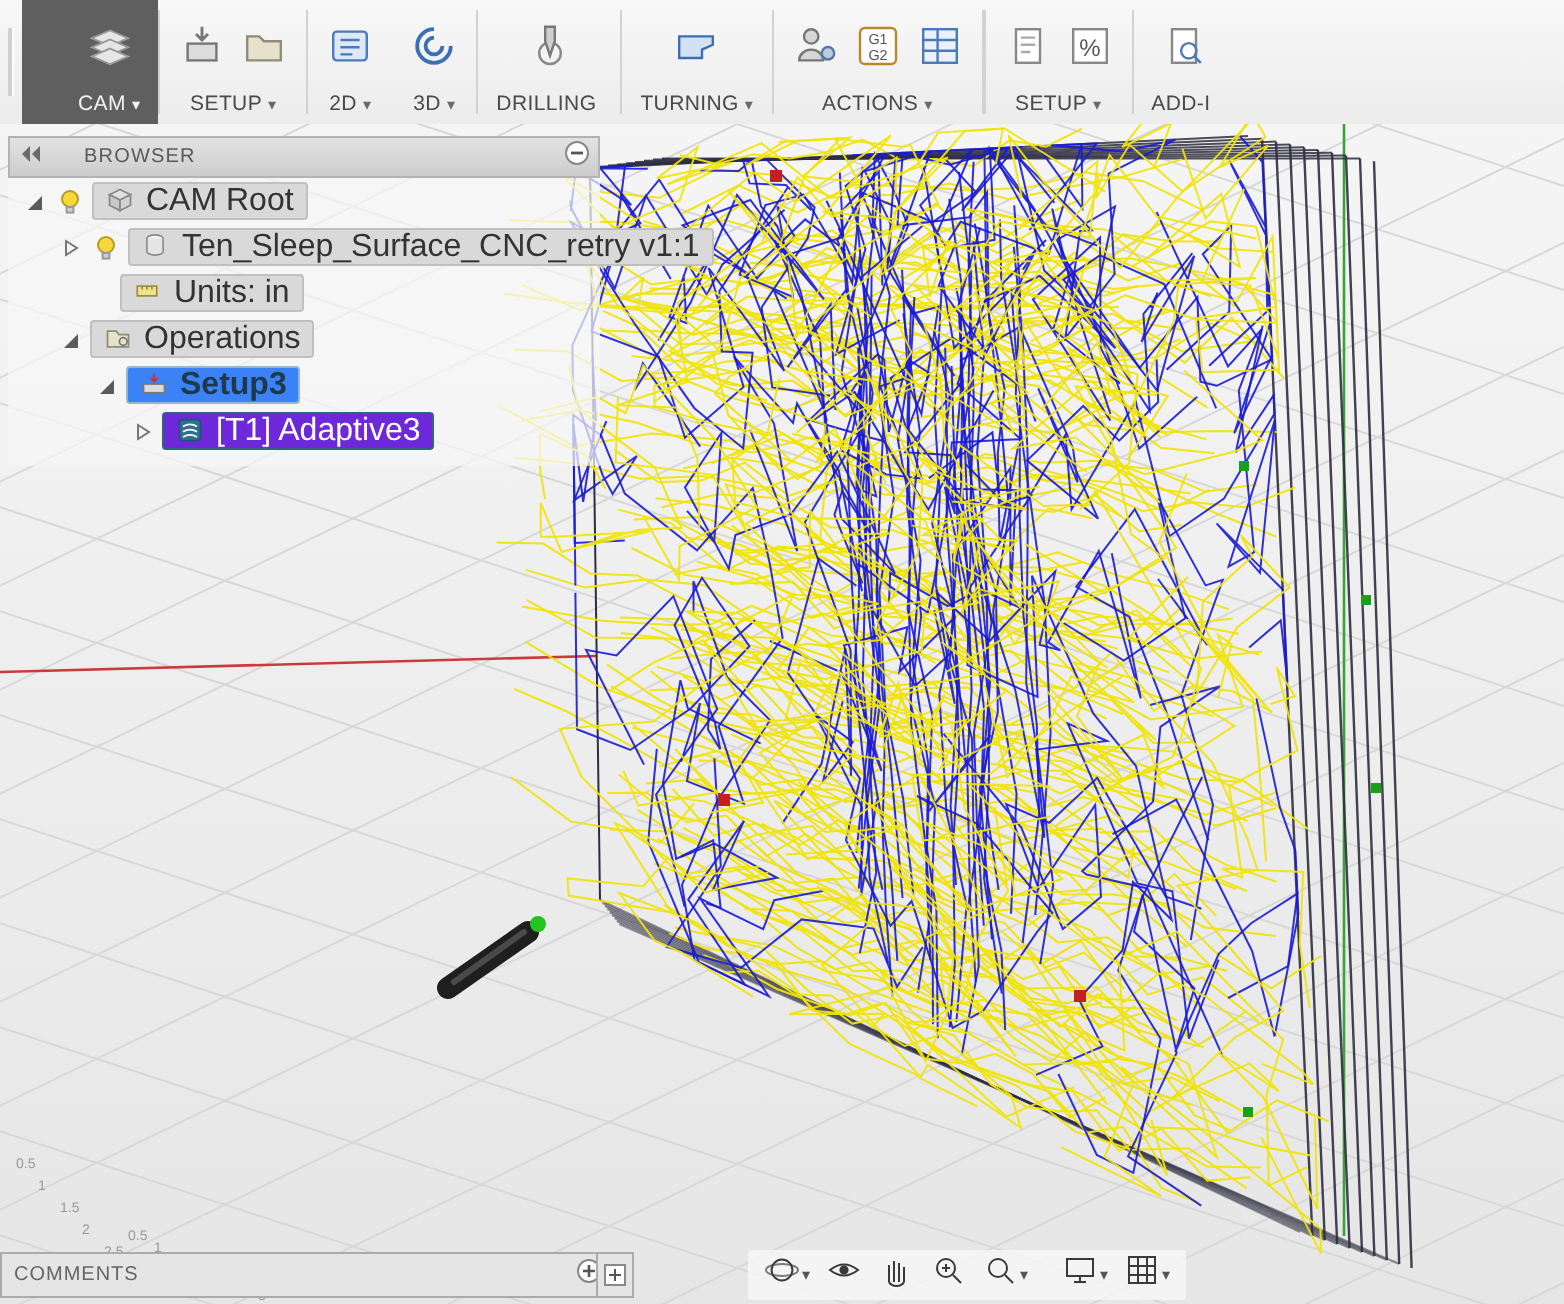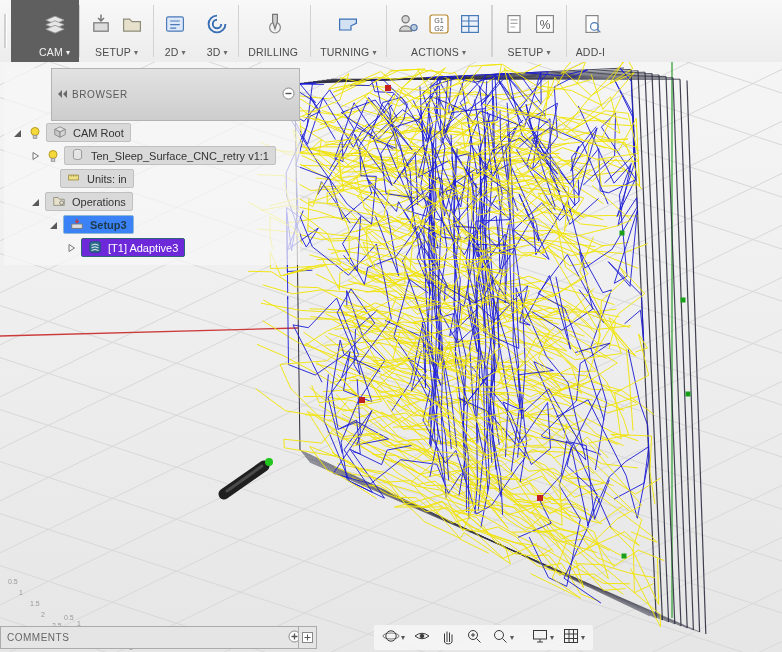--- a/index.html
+++ b/index.html
@@ -24,25 +24,25 @@
 
   
   .viewport{position:absolute;top:62px;left:0;width:782px;height:590px;
             background:linear-gradient(#f5f5f5,#e6e6e6);}
   .viewport svg{position:absolute;top:0;left:0;}
 
   
   .browser{position:absolute;top:68px;left:4px;width:296px;z-index:5;
            background:rgba(247,247,247,.72);padding-bottom:6px;}
   .br-header{height:19px;background:linear-gradient(#e2e2e2,#cdcdcd);border:1px solid #b3b3b3;
-             display:flex;align-items:center;padding:16px 4px;gap:4px;margin-left:47px;}
+             display:flex;align-items:center;padding:0 4px;gap:21px;}
   .br-title{font-size:10px;color:#5a5a5a;letter-spacing:.6px;flex:1;}
   .br-row{display:flex;align-items:center;height:23px;gap:3px;}
   .chip{display:inline-flex;align-items:center;gap:4px;height:17px;padding:0 6px;border-radius:2px;
-        background:#d9d9d9;border:1px solid #c0c0c0;font-size:11px;color:#333;white-space:nowrap;cursor:default;}
+        background:#d9d9d9;border:1px solid #c0c0c0;font-size:16px;color:#333;white-space:nowrap;cursor:default;}
   .chip.setup{background:#3b82f6;border-color:#8fb8d4;font-weight:bold;color:#1e3a4a;}
   .chip.selected{background:#6d28d9;border-color:#2f6579;color:#fff;}
   .exp{width:14px;height:14px;flex:0 0 14px;cursor:pointer;}
   .tree-ico{width:16px;height:16px;flex:0 0 16px;}
 
   
   .comments{position:absolute;left:0;bottom:3px;width:294px;height:21px;z-index:5;
             background:#e5e5e5;border:1px solid #ababab;display:flex;align-items:center;padding:0 6px;justify-content:flex-end;}
   .comments-label{font-size:10px;color:#666;letter-spacing:.5px;flex:1;}
   .comments-pop{position:absolute;left:298px;bottom:3px;width:17px;height:21px;z-index:5;

